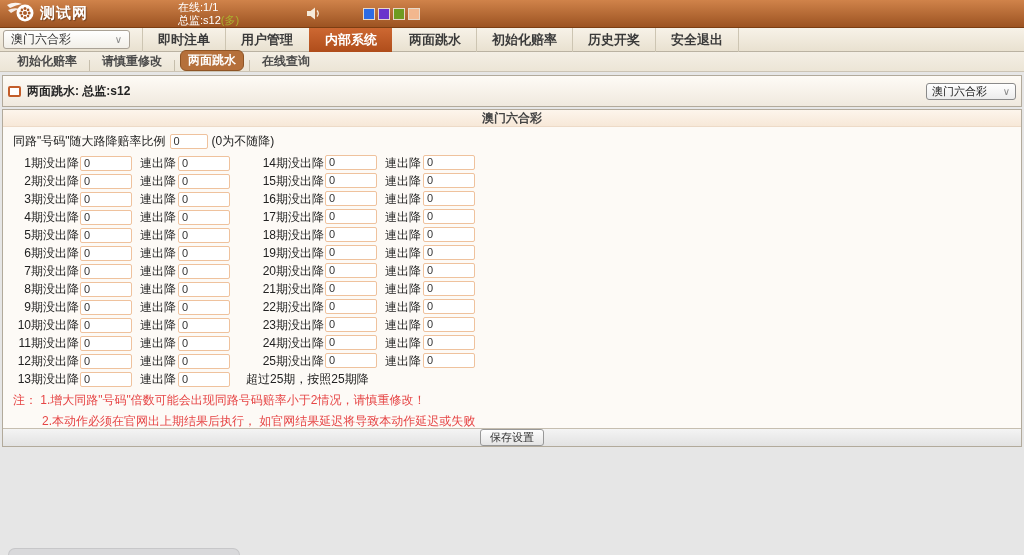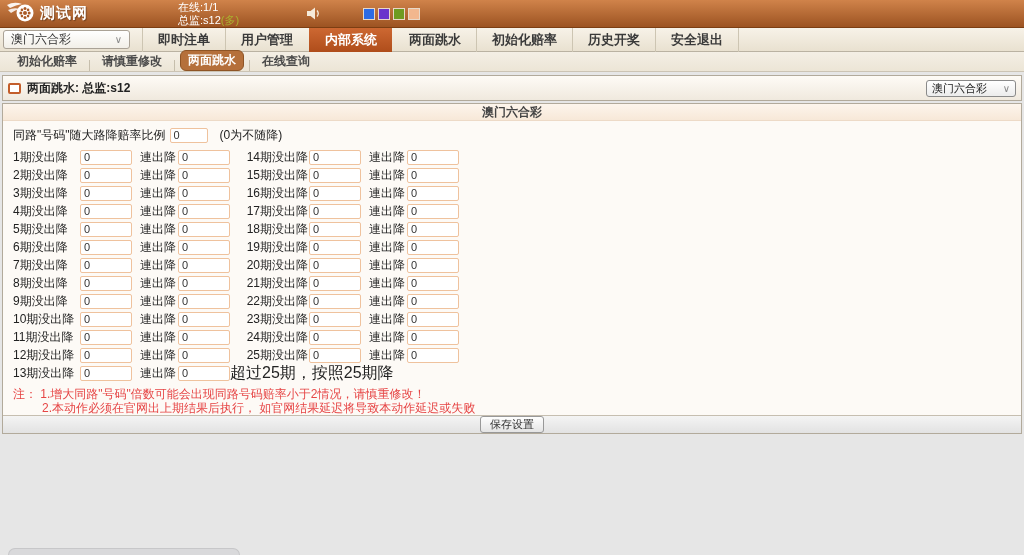--- a/index.html
+++ b/index.html
@@ -34,50 +34,50 @@
   .menu-item.active + .menu-item { border-left-color:transparent; }
 
   
   .submenu { height:20px; background:linear-gradient(#f4efe5,#ece5d6); border-bottom:1px solid #ccc4b4;
              display:flex; align-items:flex-end; padding-left:10px; }
   .submenu-item { font-size:12px; font-weight:bold; color:#4a4a4a; padding:1px 7px; cursor:pointer; white-space:nowrap; }
   .submenu-item.active { background:#b5703b; color:#fff; border:1px solid #8e5425; border-radius:6px; }
   .sep { width:1px; height:11px; background:#c6beac; margin:0 5px; }
 
   
-  .content-header { margin:3px 2px 2px 2px; height:26px; border:1px solid #b2aa9b;
+  .content-header { margin:3px 2px 2px 2px; height:32px; border:1px solid #b2aa9b;
                     background:linear-gradient(#fefbf6,#f0e9de); display:flex; align-items:center; padding:0 5px; }
   .ch-icon { width:13px; height:11px; border:2px solid #c35d2a; border-radius:2px; background:#fff; margin-right:6px; }
   .ch-title { font-size:12px; font-weight:bold; color:#222; }
   .ch-select { margin-left:auto; width:90px; height:17px; border:1px solid #8a8a8a; border-radius:3px;
                background:linear-gradient(#ffffff,#ececec); font-size:11px; color:#222; display:flex;
                align-items:center; justify-content:space-between; padding:0 5px; cursor:pointer; }
 
   
   .main-wrap { margin:0 2px; border:1px solid #b2aa9b; background:#fdfaf6; }
   .panel-title { height:17px; line-height:17px; background:linear-gradient(#fdf5ec,#f7e8d8);
                  border-bottom:1px solid #eddac7; text-align:center; font-size:12px; font-weight:bold; color:#444; }
   .panel-body { display:flex; min-height:286px; }
   .side-label { width:186px; background:#f8efe8; border-right:1px solid #e4d6c7; display:flex;
                 align-items:center; justify-content:center; font-size:12px; color:#333; }
   .form-area { flex:1; padding:5px 0 0 10px; }
   .ratio-row { display:flex; align-items:center; font-size:12px; color:#222; height:18px; margin-bottom:4px; }
   .ratio-input { width:38px; height:15px; border:1px solid #efc29d; border-radius:2px; font-size:11px;
                  padding:0 3px; color:#333; margin:0 4px; }
-  .ratio-hint { margin-left:8px; }
+  .ratio-hint { }
   .jump-row { display:flex; align-items:center; height:18px; font-size:12px; color:#222; }
-  .plabel  { width:66px; white-space:nowrap; }
+  .plabel  { width:66px; text-align:right; white-space:nowrap; }
   .plabel2 { width:78px; text-align:right; white-space:nowrap; }
   .num { width:52px; height:15px; border:1px solid #efc29d; border-radius:2px; font-size:11px;
          padding:0 3px; color:#333; margin-left:1px; background:#fff; }
   .runlab { margin-left:8px; margin-right:1px; white-space:nowrap; }
-  .right-pair { display:flex; align-items:center; }
-  .overflow { white-space:nowrap; font-size:16px; color:#222; }
+  .right-pair { display:flex; margin-left:16px; }
+  .overflow { white-space:nowrap; font-size:12px; color:#222; }
   .notes { margin-top:5px; color:#e64545; font-size:12px; line-height:14px; }
-  .note-line2 { padding-left:29px; }
+  .note-line2 { padding-left:29px;margin-top:7px; }
   .panel-footer { height:18px; border-top:1px solid #c6beb0; background:linear-gradient(#f4f4f4,#e2e2e2);
                   display:flex; align-items:center; justify-content:center; }
   .save-btn { font-size:11px; color:#333; padding:1px 9px; border:1px solid #989898; border-radius:3px;
               background:linear-gradient(#fefefe,#e4e4e4); cursor:pointer; line-height:13px;
               font-family:"Liberation Sans","DejaVu Sans",sans-serif; }
 
   .bottom-peek { position:absolute; left:8px; bottom:0; width:232px; height:7px; background:#d9d9db;
                  border:1px solid #c7c7c9; border-bottom:none; border-radius:7px 7px 0 0; }
 </style>
 </head>

